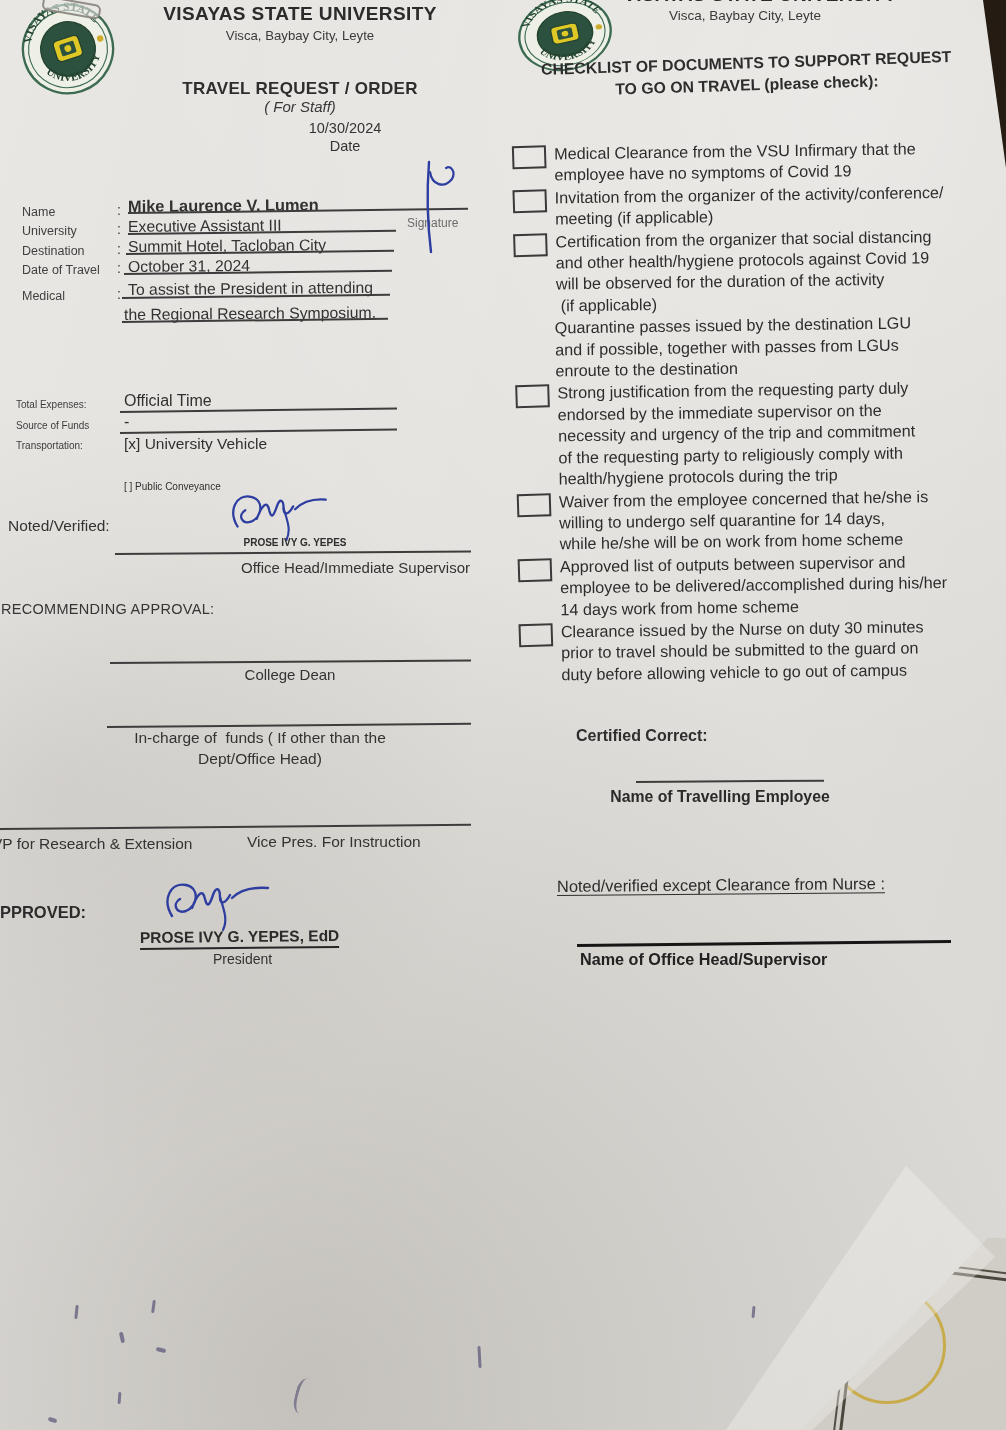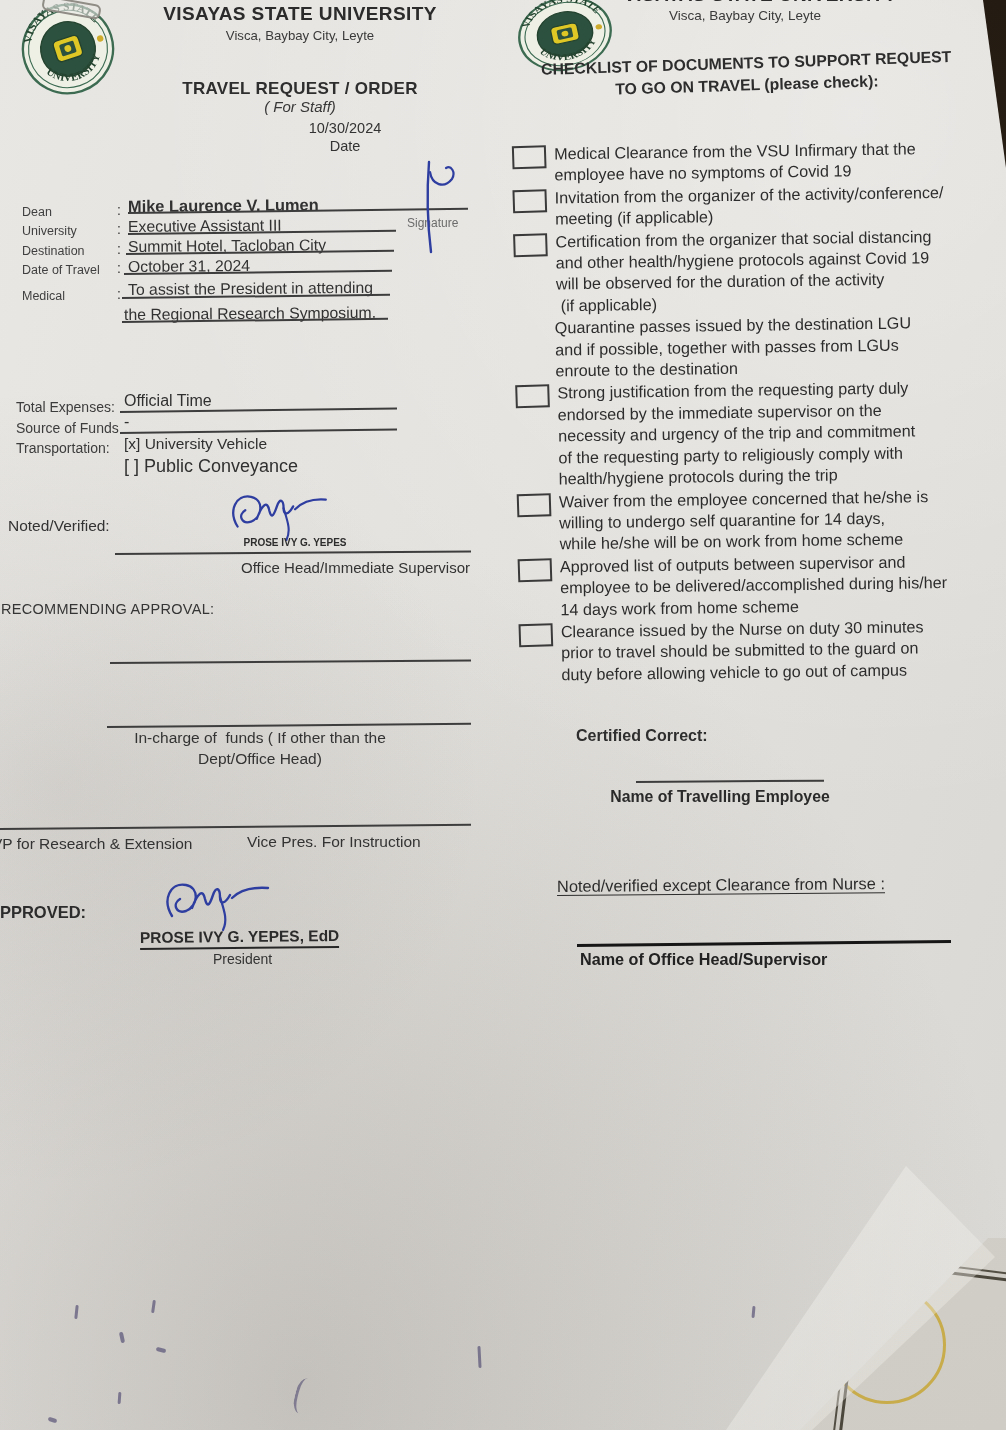--- a/index.html
+++ b/index.html
@@ -18,21 +18,21 @@
   .uni-name{left:120px;top:3px;width:360px;font-size:19px;font-weight:bold;color:#2b2b2b;letter-spacing:.4px;}
   .uni-addr{left:120px;top:28px;width:360px;font-size:13.2px;color:#3a3a3a;}
   .form-title{left:120px;top:79px;width:360px;font-size:17px;font-weight:bold;color:#2e2e2e;letter-spacing:.3px;}
   .form-sub{left:120px;top:98px;width:360px;font-size:15px;color:#383838;font-style:italic;}
   .date-val{left:255px;top:120px;width:180px;font-size:14.5px;}
   .date-lab{left:255px;top:138px;width:180px;font-size:14.5px;}
   .flabel{position:absolute;left:22px;font-size:12.5px;color:#3f3f3f;}
   .fcolon{position:absolute;left:117px;font-size:14px;color:#3a3a3a;}
   .fvalue{position:absolute;left:128px;font-size:15.8px;color:#323232;transform:rotate(-0.5deg);transform-origin:left center;white-space:pre;}
   .sig-lab{left:407px;top:216px;font-size:12px;color:#6b6b6b;}
-  .exp-lab{position:absolute;left:16px;font-size:14px;color:#3c3c3c;}
+  .exp-lab{position:absolute;left:16px;font-size:10px;color:#3c3c3c;}
   .exp-val{position:absolute;left:124px;font-size:16px;color:#303030;white-space:pre;}
   .noted-lab{left:8px;top:517px;font-size:15.5px;color:#333;}
   .noted-name{left:120px;top:537px;width:350px;font-size:10px;font-weight:bold;color:#2d2d2d;}
   .noted-title{left:120px;top:559px;width:350px;font-size:15px;color:#333;text-align:right;}
   .recomm{left:1px;top:601px;font-size:14.5px;letter-spacing:.3px;color:#353535;}
   .cdean{left:120px;top:666px;width:340px;font-size:15px;}
   .incharge1{left:100px;top:729px;width:320px;font-size:15.5px;white-space:pre;}
   .incharge2{left:100px;top:750px;width:320px;font-size:15.5px;}
   .vp1{left:-8px;top:835px;font-size:15.5px;}
   .vp2{left:247px;top:833px;font-size:15.5px;}
@@ -99,21 +99,21 @@
   </svg>
   <div class="abs clip-mark"></div>
 
   <div class="abs ctr uni-name">VISAYAS STATE UNIVERSITY</div>
   <div class="abs ctr uni-addr">Visca, Baybay City, Leyte</div>
   <div class="abs ctr form-title">TRAVEL REQUEST / ORDER</div>
   <div class="abs ctr form-sub">( For Staff)</div>
   <div class="abs ctr date-val">10/30/2024</div>
   <div class="abs ctr date-lab">Date</div>
 
-  <span class="flabel" style="top:205px">Dean</span>
+  <span class="flabel" style="top:205px">Name</span>
   <span class="fcolon" style="top:202px">:</span>
   <span class="fvalue b" style="top:197px;font-size:16.4px">Mike Laurence V. Lumen</span>
   <div class="uline" style="left:128px;top:212px;width:340px;"></div>
 
   <span class="flabel" style="top:224px">University</span>
   <span class="fcolon" style="top:221px">:</span>
   <span class="fvalue" style="top:218px">Executive Assistant III</span>
   <div class="uline" style="left:128px;top:233px;width:268px;"></div>
 
   <span class="flabel" style="top:244px">Destination</span>
@@ -140,34 +140,35 @@
   </svg>
 
   <span class="exp-lab" style="top:399px">Total Expenses:</span>
   <span class="exp-val" style="top:392px">Official Time</span>
   <div class="uline" style="left:120px;top:411px;width:277px;"></div>
   <span class="exp-lab" style="top:420px">Source of Funds</span>
   <span class="exp-val" style="top:413px">-</span>
   <div class="uline" style="left:120px;top:432px;width:277px;"></div>
   <span class="exp-lab" style="top:440px">Transportation:</span>
   <span class="exp-val" style="top:435px;font-size:15.5px">[x] University Vehicle</span>
-  <span class="exp-val" style="top:456px;font-size:18px">[ ] Public Conveyance</span>
+  <span class="exp-val" style="top:481px;font-size:10px">[ ] Public Conveyance</span>
 
   <div class="abs noted-lab">Noted/Verified:</div>
   <svg class="sig" style="left:228px;top:486px;" width="115" height="58" viewBox="0 0 120 60">
     <path d="M10 42 C0 26 8 8 24 11 C38 14 36 32 24 37 C14 40 10 30 18 25 M30 34 C36 18 41 15 43 25 C45 33 47 33 51 21 C54 12 58 14 58 23 C58 31 63 30 68 21 M70 24 C78 16 90 13 102 14" fill="none" stroke="#2e3da0" stroke-width="2.4" stroke-linecap="round"></path>
     <path d="M58 23 C62 36 66 46 61 56" fill="none" stroke="#2e3da0" stroke-width="2.2" stroke-linecap="round"></path>
   </svg>
   <div class="abs ctr noted-name">PROSE IVY G. YEPES</div>
   <div class="uline" style="left:115px;top:553px;width:356px;height:2px;transform:rotate(-0.4deg)"></div>
   <div class="abs ctr noted-title">Office Head/Immediate Supervisor</div>
 
   <div class="abs recomm">RECOMMENDING APPROVAL:</div>
 
   <div class="uline" style="left:110px;top:662px;width:361px;height:2px;transform:rotate(-0.4deg)"></div>
+  <div class="abs ctr cdean">College Dean</div>
 
   <div class="uline" style="left:107px;top:726px;width:364px;height:2px;transform:rotate(-0.5deg)"></div>
   <div class="abs ctr incharge2">Dept/Office Head)</div>
   <div class="abs ctr incharge1">In-charge of  funds ( If other than the</div>
 
   <div class="uline" style="left:-6px;top:828px;width:477px;height:2px;transform:rotate(-0.5deg)"></div>
   <div class="abs vp1">VP for Research &amp; Extension</div>
   <div class="abs vp2">Vice Pres. For Instruction</div>
 
   <div class="abs approved-lab">APPROVED:</div>

